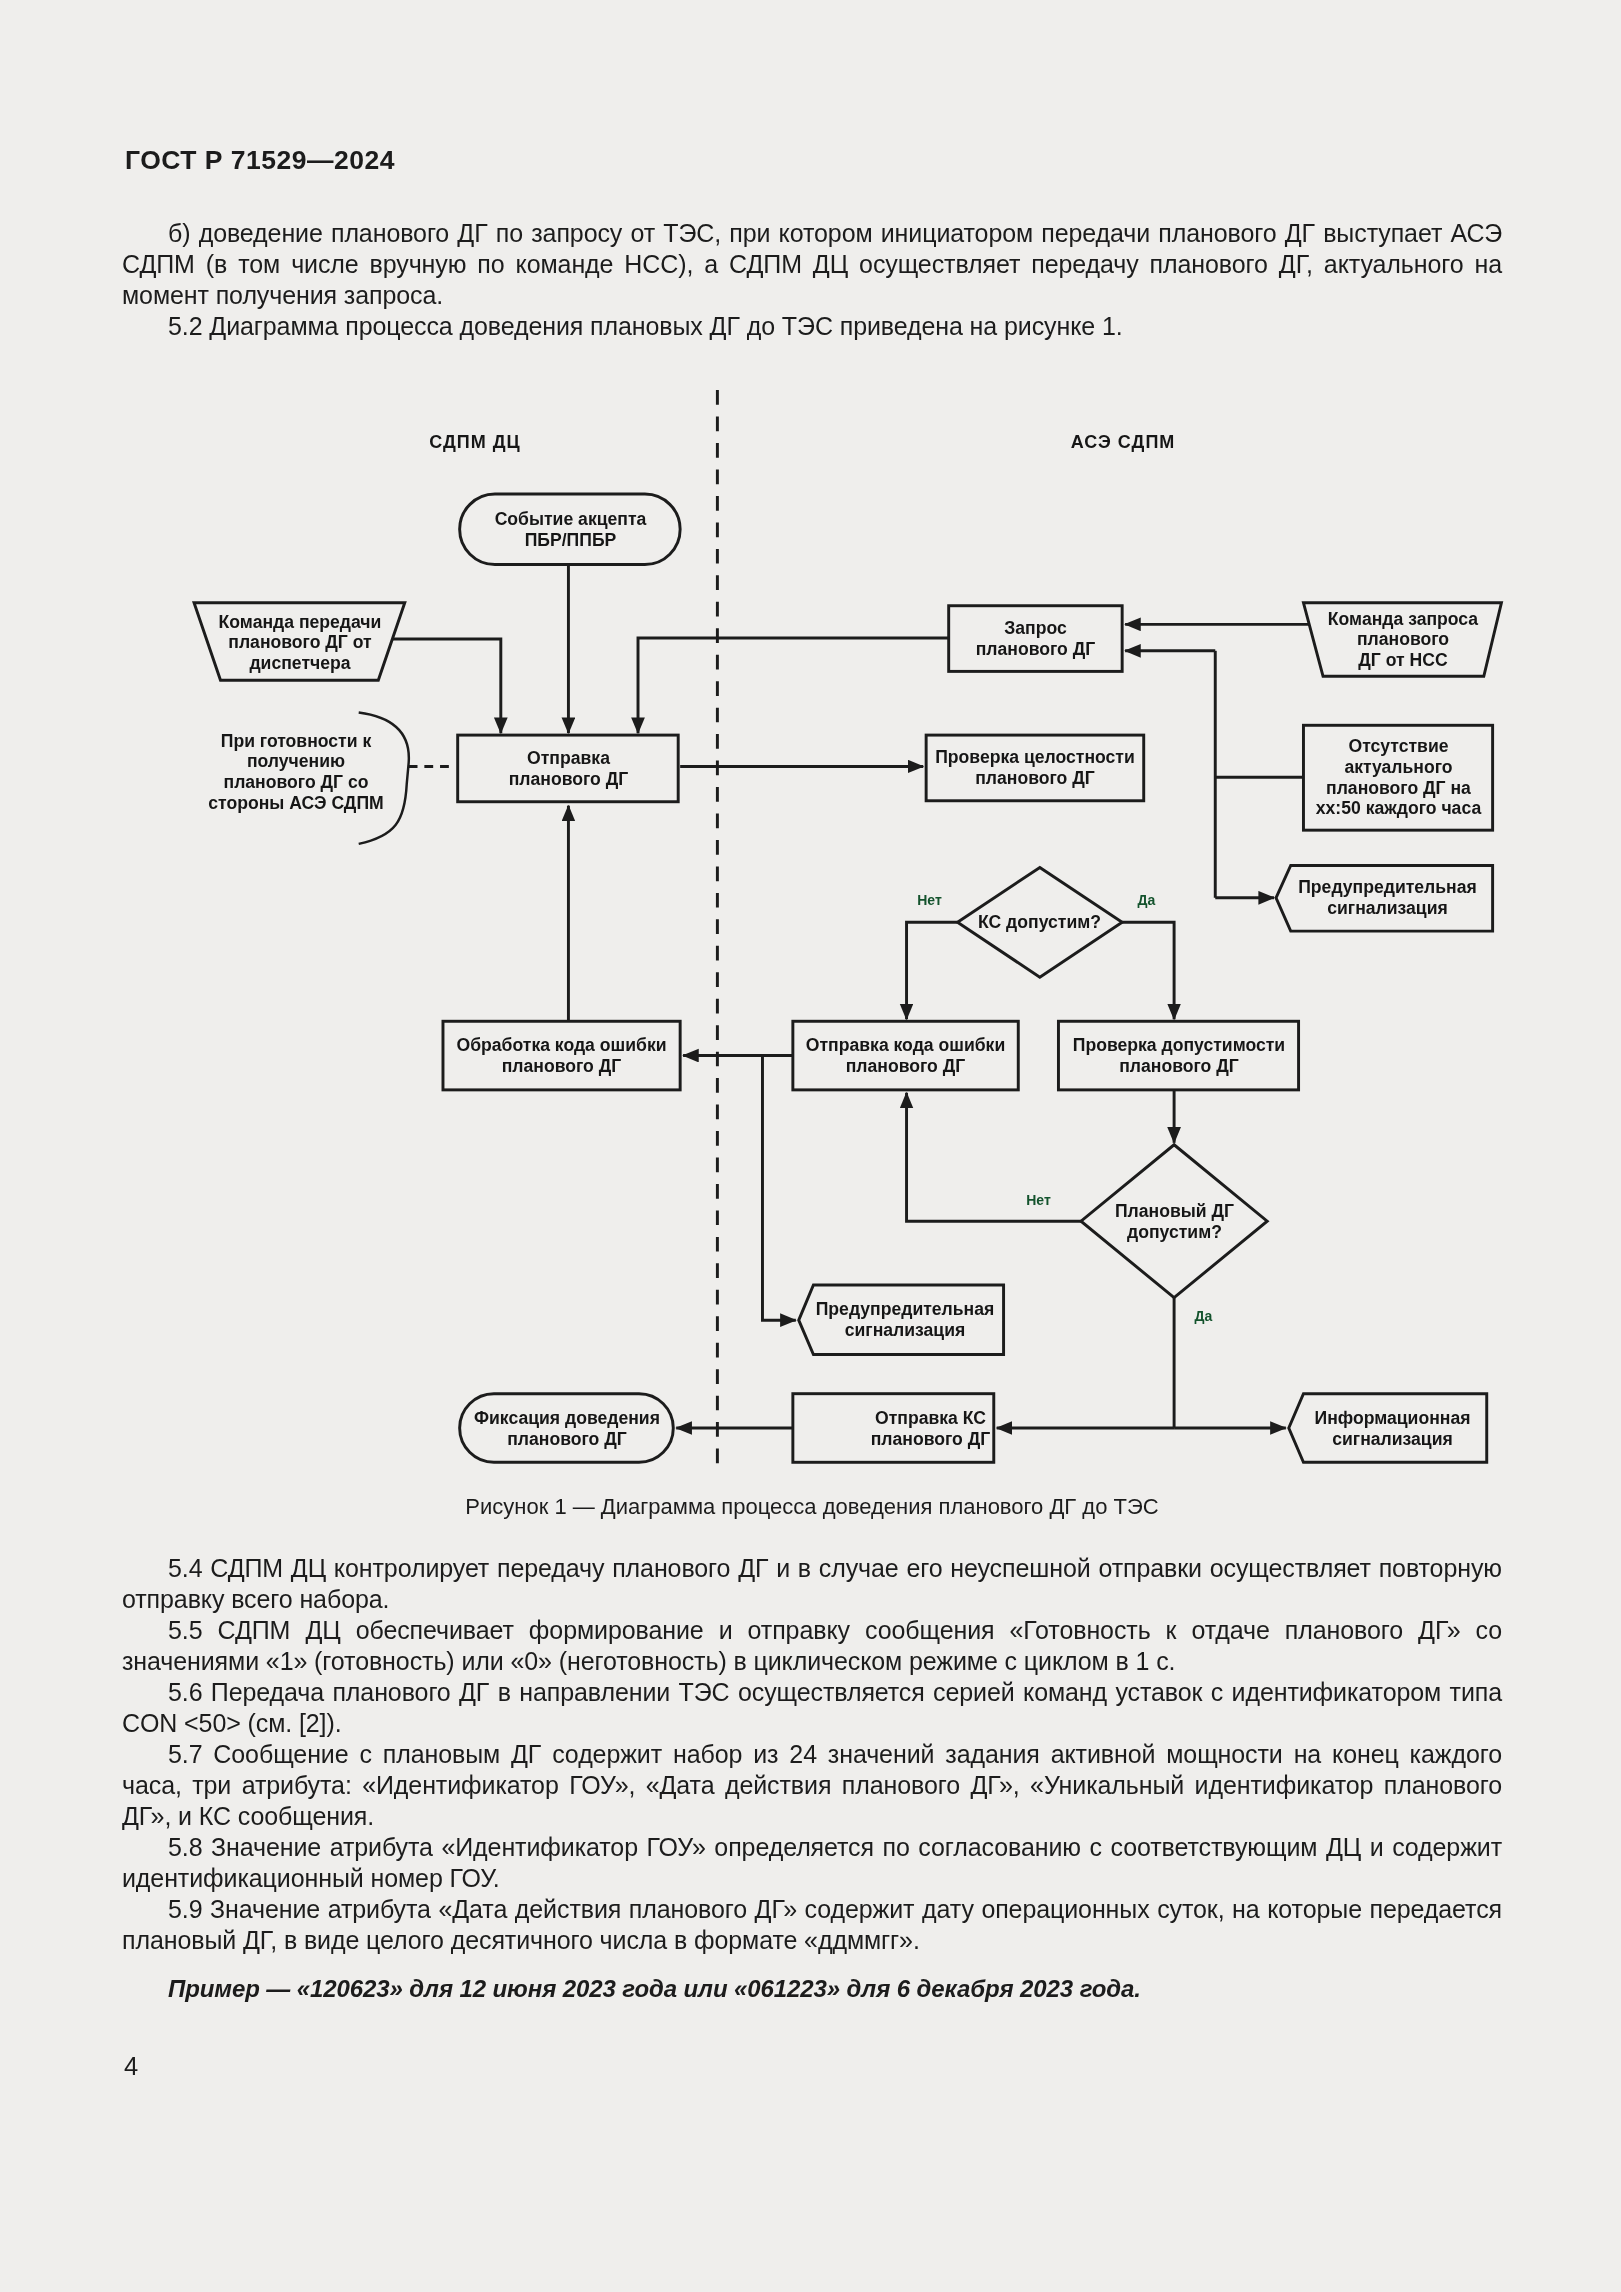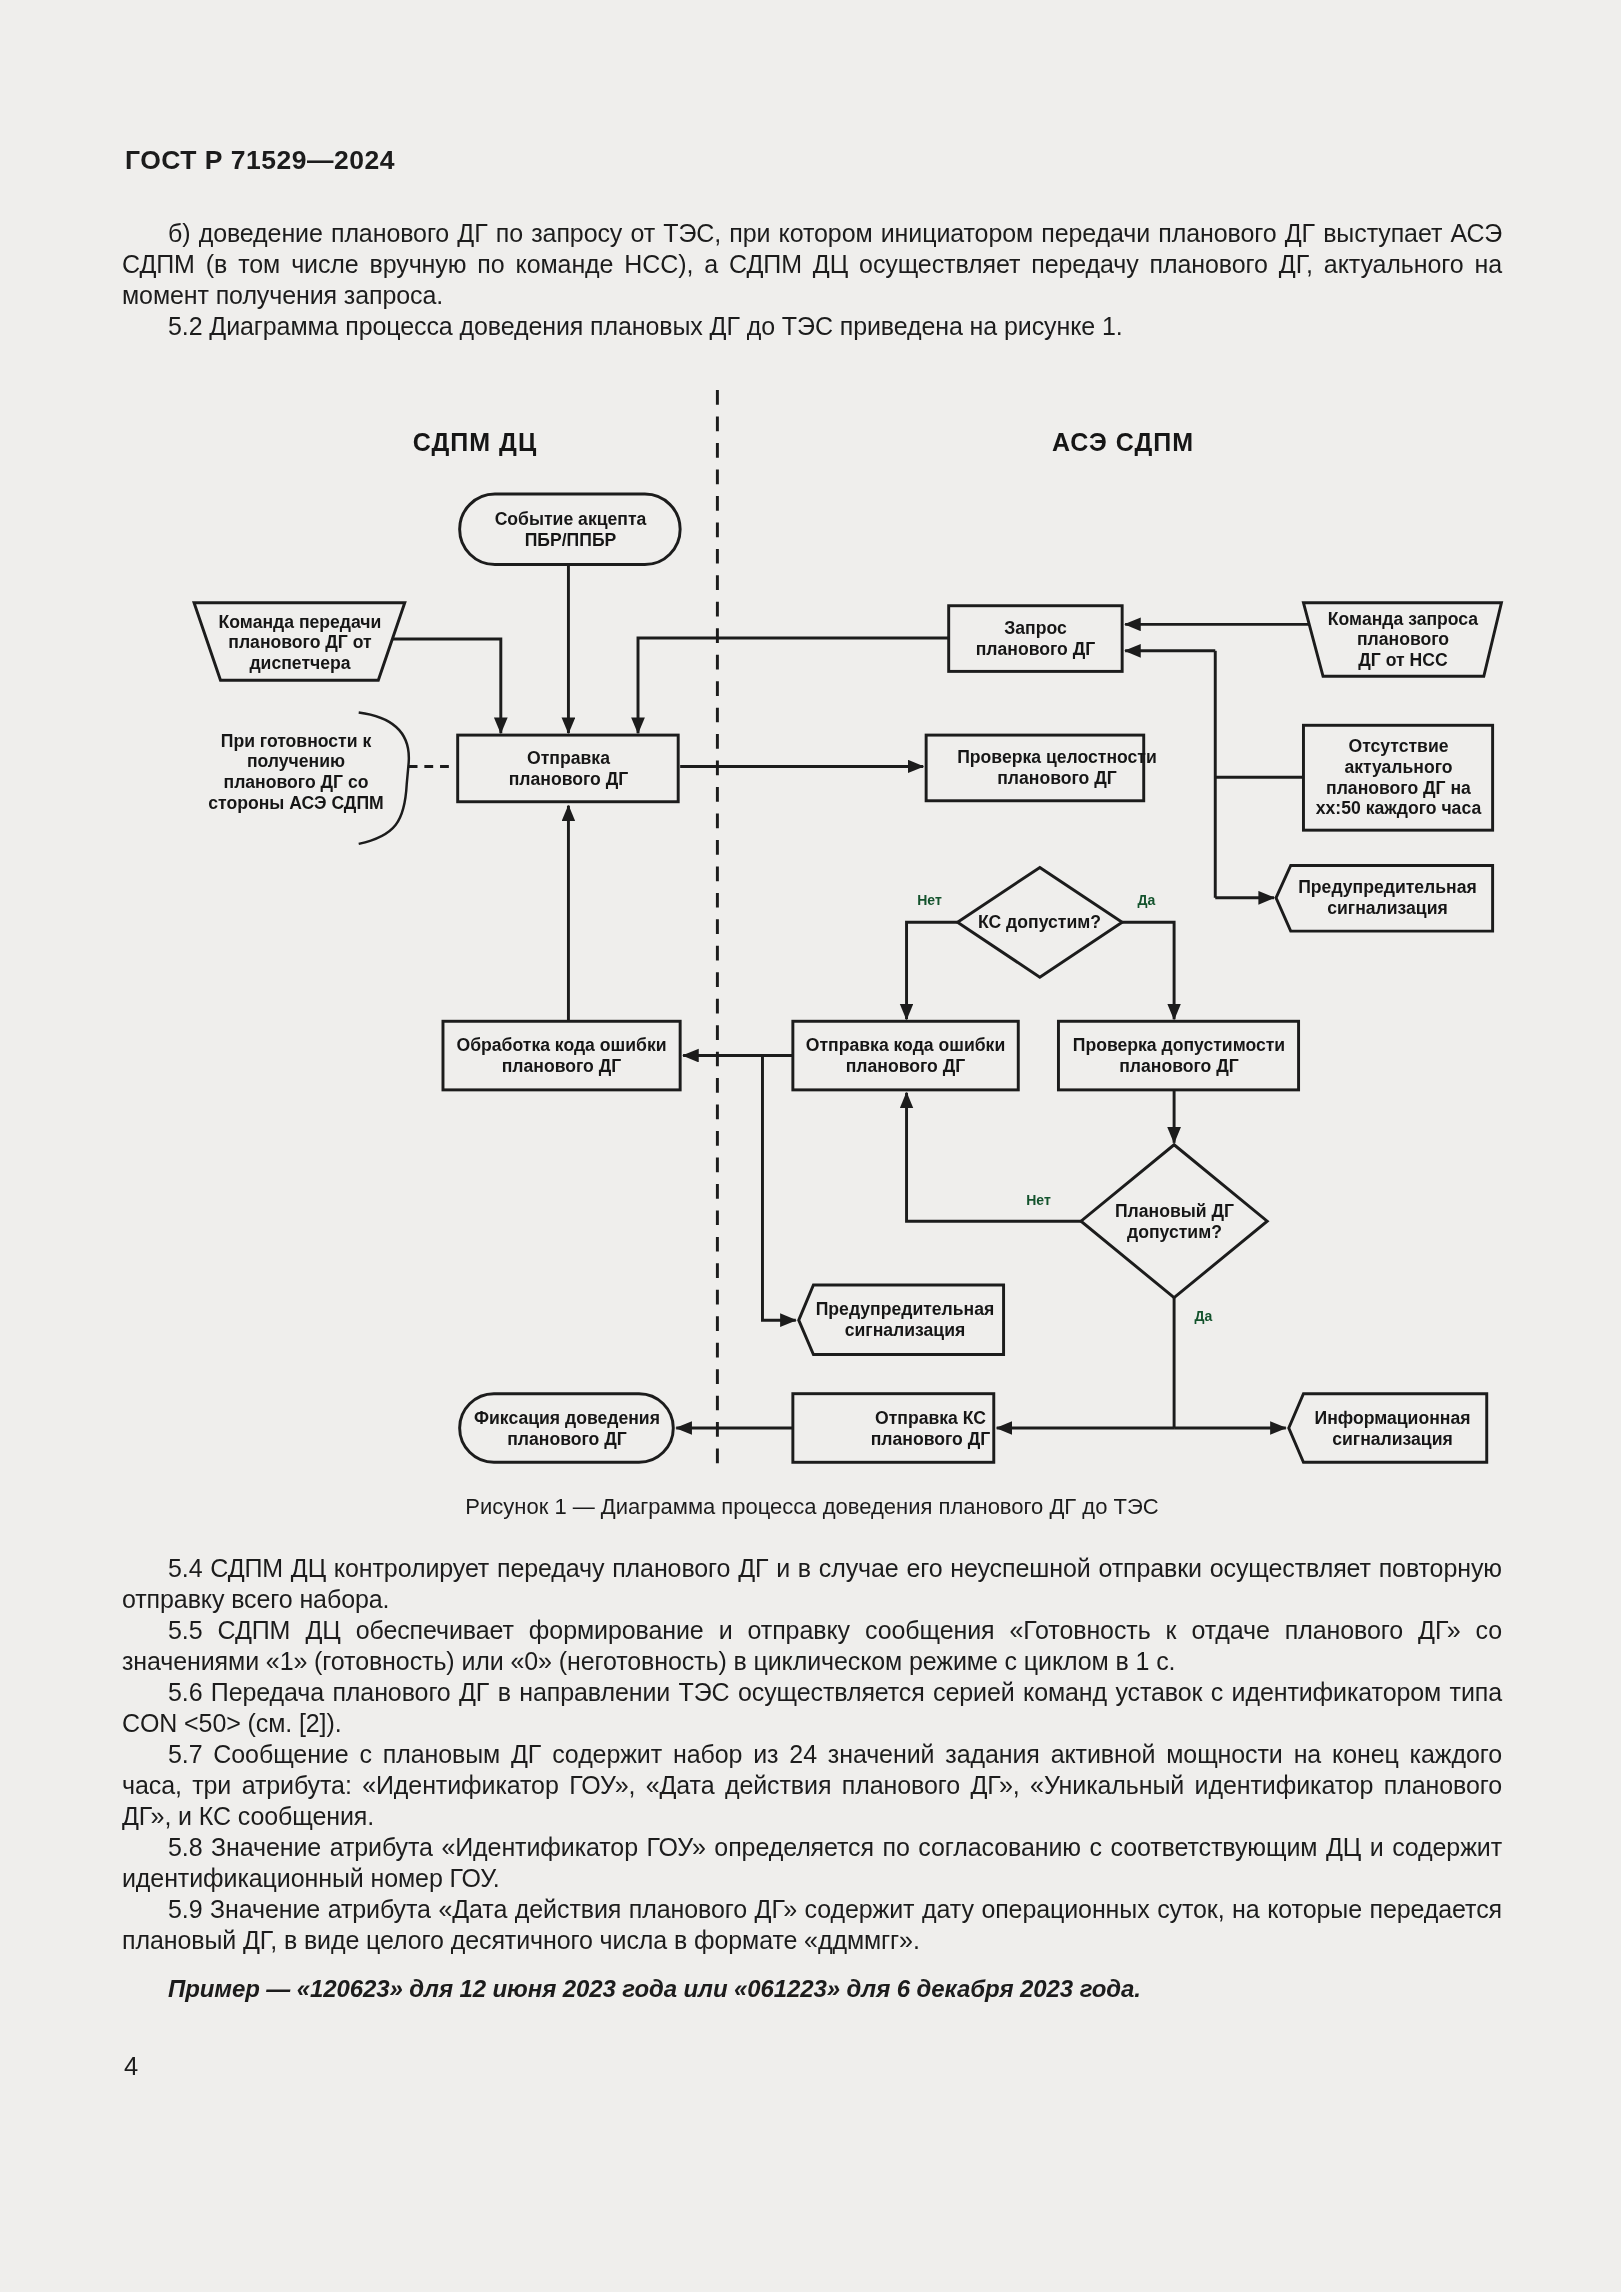--- a/index.html
+++ b/index.html
@@ -40,21 +40,21 @@
   svg.diagram .edge.dashed{stroke-dasharray:9 7;}
   svg.diagram .divider{stroke:#1c1c1c;stroke-width:3;stroke-dasharray:15 12;fill:none;}
   svg.diagram .bracket{fill:none;stroke:#1c1c1c;stroke-width:2.5;}
   .node{
     position:absolute;display:flex;align-items:center;justify-content:center;
     text-align:center;white-space:pre-line;
     font-size:17.6px;line-height:20.6px;font-weight:bold;color:#161616;
   }
   .lane-title{
     position:absolute;display:flex;align-items:center;justify-content:center;
-    font-size:25px;font-weight:600;letter-spacing:1px;color:#161616;
+    font-size:18px;font-weight:600;letter-spacing:1px;color:#161616;
   }
   .edge-label{
     position:absolute;display:flex;align-items:center;justify-content:center;
     font-size:14px;font-weight:bold;color:#14532d;
   }
 </style>
 </head>
 <body>
 
 <div class="sheet">
@@ -128,21 +128,21 @@
 планового ДГ от
 диспетчера</div>
   <div class="node" style="left:460px;top:494px;width:221px;height:71px;">Событие акцепта
 ПБР/ППБР</div>
   <div class="node" style="left:198px;top:725px;width:196px;height:94px;">При готовности к
 получению
 планового ДГ со
 стороны АСЭ СДПМ</div>
   <div class="node" style="left:458px;top:735px;width:221px;height:67px;">Отправка
 планового ДГ</div>
-  <div class="node" style="left:926px;top:735px;width:218px;height:66px;margin-left:22px;">Проверка целостности
+  <div class="node" style="left:926px;top:735px;width:218px;height:66px;">Проверка целостности
 планового ДГ</div>
   <div class="node" style="left:949px;top:606px;width:173px;height:66px;">Запрос
 планового ДГ</div>
   <div class="node" style="left:1306px;top:604px;width:194px;height:71px;">Команда запроса
 планового
 ДГ от НСС</div>
   <div class="node" style="left:1304px;top:725px;width:189px;height:105px;">Отсутствие
 актуального
 планового ДГ на
 xx:50 каждого часа</div>

